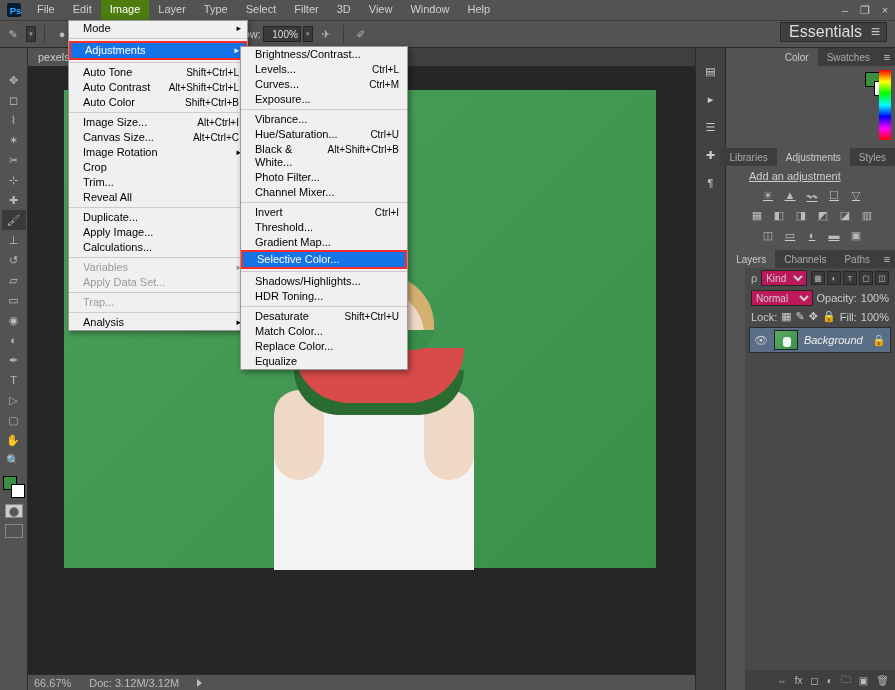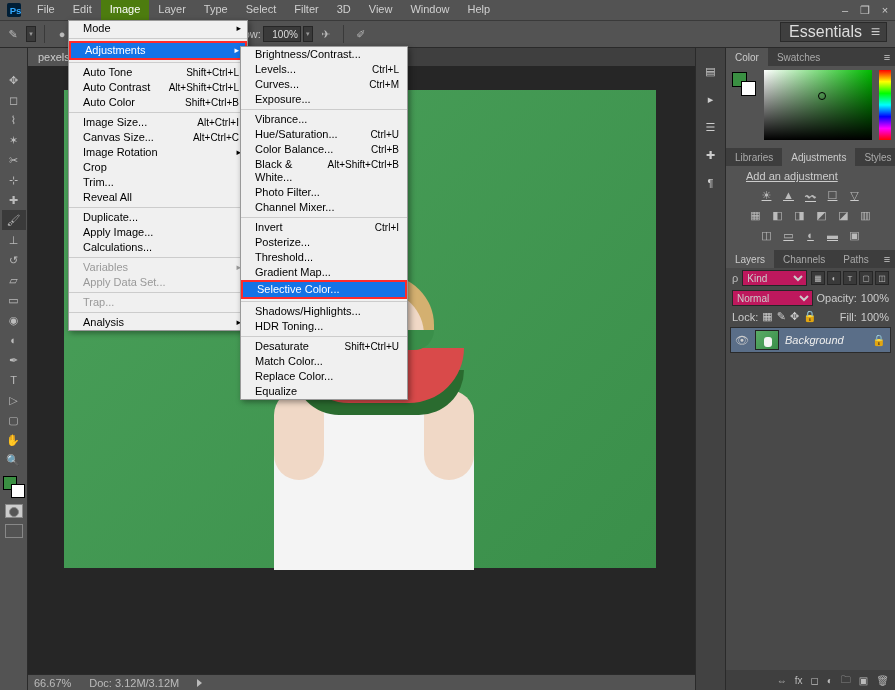--- a/index.html
+++ b/index.html
@@ -56,21 +56,21 @@
   .mi.disabled { color:#999;}
   .mi.hl { background:#1473e6; color:#fff;}
   .msep { height:1px; background:#ccc; margin:2px 0;}
   .hi-box { border:2px solid #ff2a2a; }
   
   .status { position:absolute; left:28px; right:170px; bottom:0; height:16px; background:#535353; color:#bbb; font-size:10px; display:flex; align-items:center; padding:0 6px; gap:18px; border-top:1px solid #2a2a2a;}
   .status .arr{width:0;height:0;border-top:4px solid transparent;border-bottom:4px solid transparent;border-left:5px solid #bbb;}
   
   .rstrip { position:absolute; right:170px; top:48px; width:30px; bottom:0; background:#424242; border-left:1px solid #2a2a2a; display:flex; flex-direction:column; align-items:center; padding-top:14px; gap:10px;}
   .rstrip .ric { width:18px; height:18px; color:#ccc; display:flex; align-items:center; justify-content:center;}
-  .rside { position:absolute; right:0; top:48px; width:170px; bottom:0; background:#535353; border-left:1px solid #2a2a2a; display:flex; flex-direction:column;}
+  .rside { position:absolute; right:0; top:48px; width:170px; bottom:0; background:#535353; border-left:1px solid #2a2a2a; display:flex; flex-direction:column;align-items:flex-end;}
   .panelhdr { height:18px; background:#3d3d3d; display:flex; align-items:stretch;}
   .ptab { padding:2px 9px; color:#ccc; font-size:10px; display:flex; align-items:center; background:#535353;}
   .ptab.inactive { background:#3d3d3d; color:#aaa;}
   .panelhdr .pmenu { margin-left:auto; width:16px; display:flex; align-items:center; justify-content:center; color:#ccc;}
   .colorbody { height:82px; position:relative; padding:6px;}
   .sw-small { width:24px; height:24px; position:relative;}
   .sw-small .fg{position:absolute;left:0;top:0;width:15px;height:15px;background:#3a8f42;border:1px solid #000;}
   .sw-small .bg{position:absolute;right:0;bottom:0;width:15px;height:15px;background:#fff;border:1px solid #000;}
   .picker { position:absolute; left:38px; top:4px; width:108px; height:70px; background:linear-gradient(to bottom, rgba(0,0,0,0), #000), linear-gradient(to right, #fff, #0b0);}
   .picker .ring{position:absolute; left:54px; top:22px; width:8px;height:8px;border:1px solid #000;border-radius:50%;}
@@ -294,42 +294,35 @@
     <div class="msep"></div>
   <div id="m2g2">
       <div class="mi">
         <span>Vibrance...</span>
       </div>
       <div class="mi">
         <span>Hue/Saturation...</span>
         <span class="sc">Ctrl+U</span>
       </div>
       <div class="mi">
-        <span>Color Balance...</span>
-        <span class="sc">Ctrl+B</span>
-      </div>
-      <div class="mi">
         <span>Black &amp; White...</span>
         <span class="sc">Alt+Shift+Ctrl+B</span>
       </div>
       <div class="mi">
         <span>Photo Filter...</span>
       </div>
       <div class="mi">
         <span>Channel Mixer...</span>
       </div>
     </div>
     <div class="msep"></div>
   <div id="m2g3">
       <div class="mi">
         <span>Invert</span>
         <span class="sc">Ctrl+I</span>
-      </div>
-      <div class="mi">
-        <span>Posterize...</span>
       </div>
       <div class="mi">
         <span>Threshold...</span>
       </div>
       <div class="mi">
         <span>Gradient Map...</span>
       </div>
       <div class="hi-box">
         <div class="mi hl">
           <span>Selective Color...</span>

